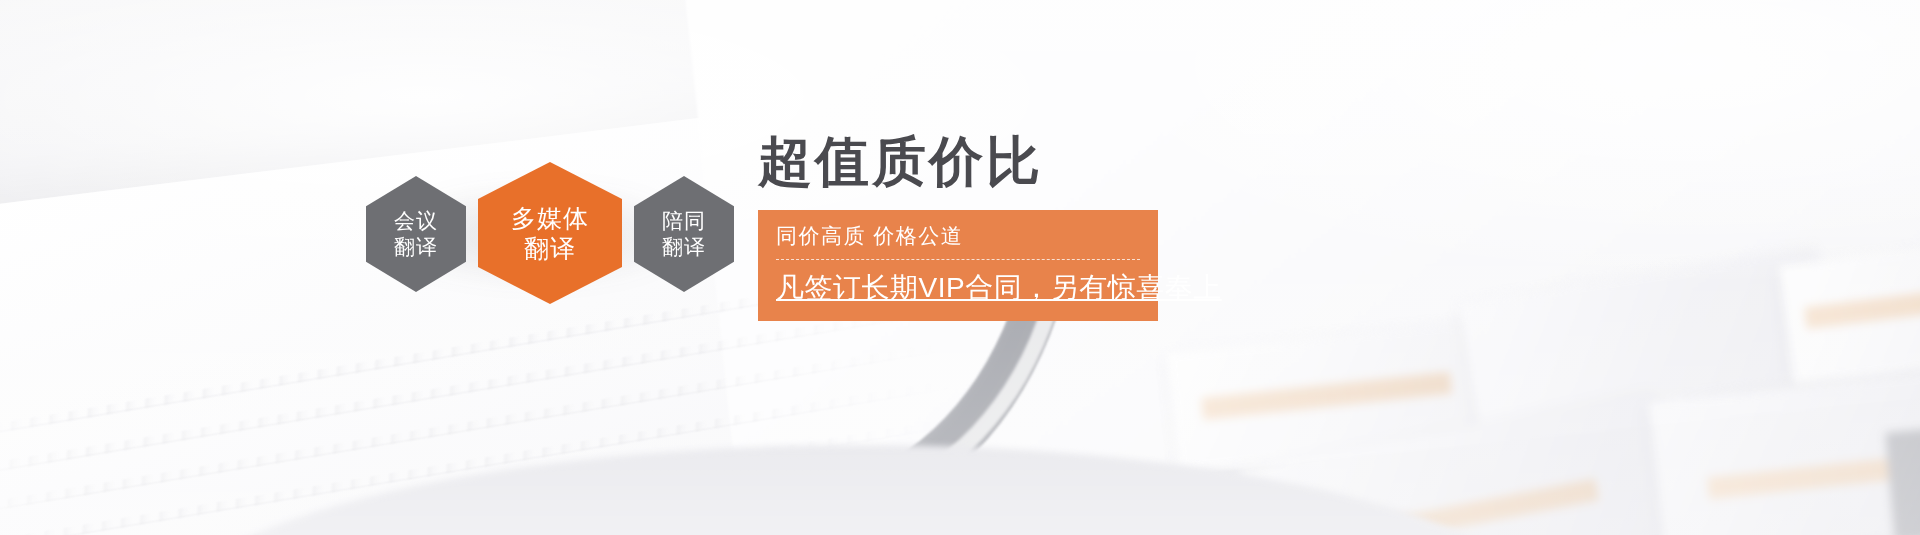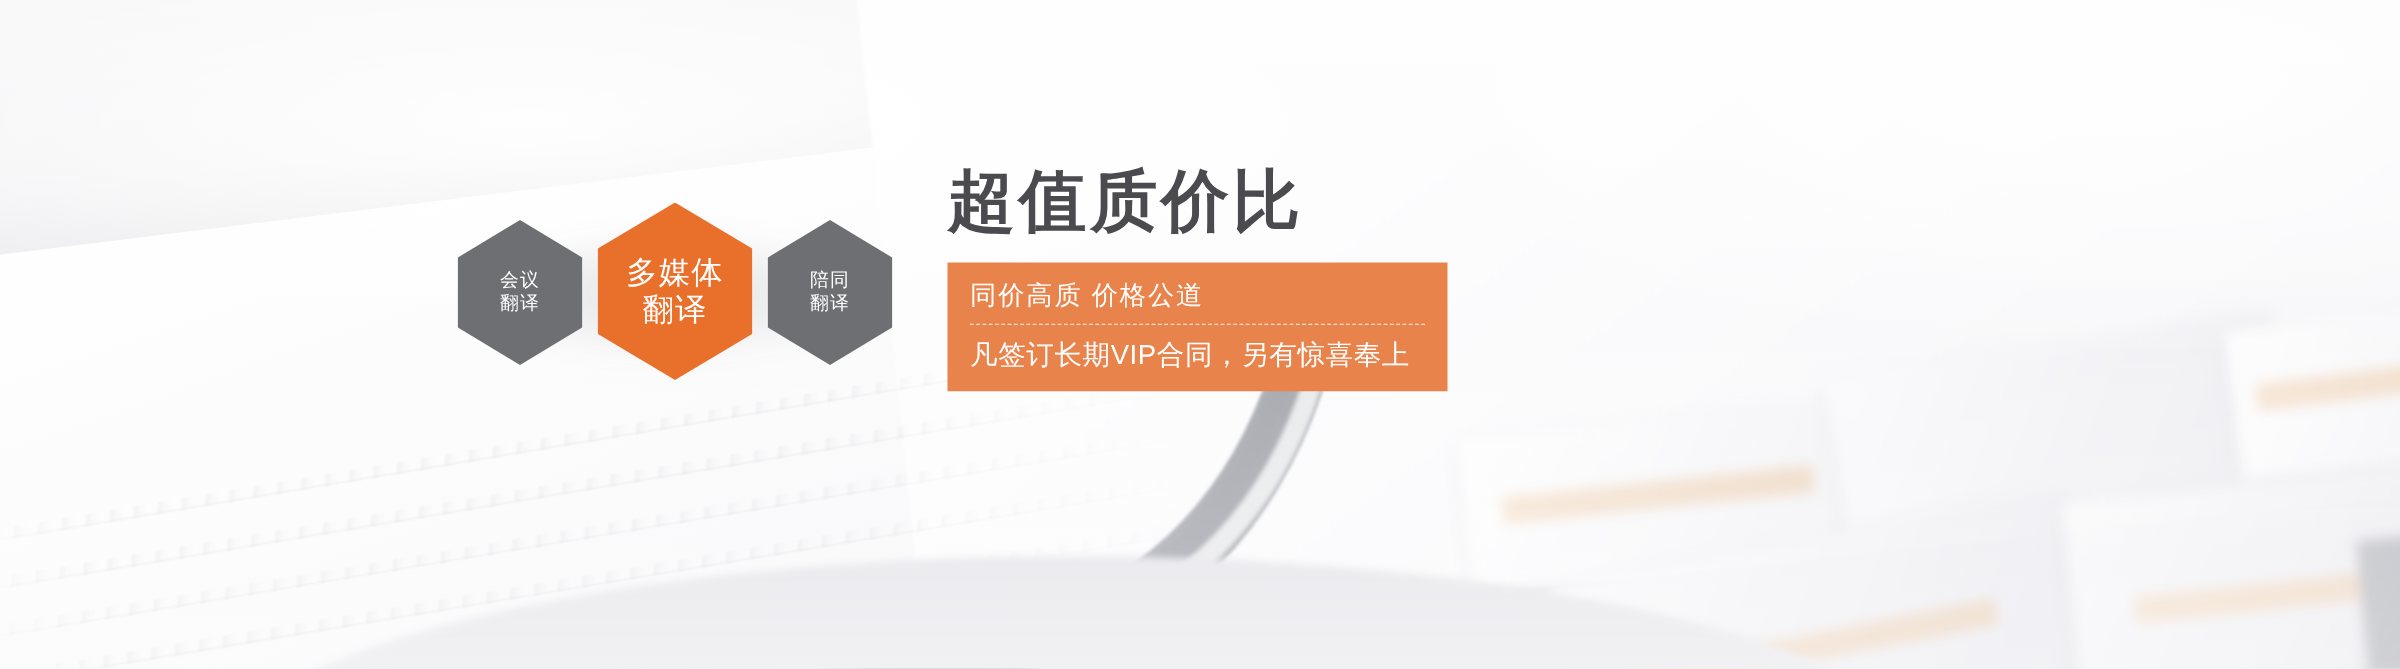--- a/index.html
+++ b/index.html
@@ -205,22 +205,22 @@
     justify-content: center;
     text-align: center;
     color: #ffffff;
     line-height: 1.22;
     letter-spacing: 1px;
   }
 
   .hex.gray   { background: #6e6f73; }
   .hex.orange { background: #e8702a; }
 
-  .hex.small  { width: 100px; height: 116px; font-size: 15px; margin-top: 14px; }
-  .hex.big    { width: 124px; height: 142px; font-size: 25px; margin: 0 12px; }
+  .hex.small  { width: 100px; height: 116px; font-size: 21px; margin-top: 14px; }
+  .hex.big    { width: 144px; height: 142px; font-size: 25px; margin: 0 12px; }
 
   .hex-line { display: block; white-space: nowrap; }
 
   
   .hex-shadow {
     position: absolute;
     left: 372px; top: 180px;
     width: 330px; height: 110px;
     background: radial-gradient(ellipse at center, rgba(70,70,80,0.16), rgba(70,70,80,0) 70%);
     filter: blur(10px);
@@ -259,23 +259,24 @@
     white-space: nowrap;
   }
 
   .promo-divider {
     height: 0;
     border-top: 1px dashed rgba(255,255,255,0.75);
     margin-bottom: 9px;
   }
 
   .promo-line-2 {
-    font-size: 22px;
+    font-size: 28px;
     letter-spacing: 0.5px;
     white-space: nowrap;
+    text-decoration: underline;
   }
 </style>
 </head>
 <body>
 
 <div class="banner">
 
   <div class="bg">
     <div class="bg-left-page"></div>
     <div class="bg-right-page"></div>

